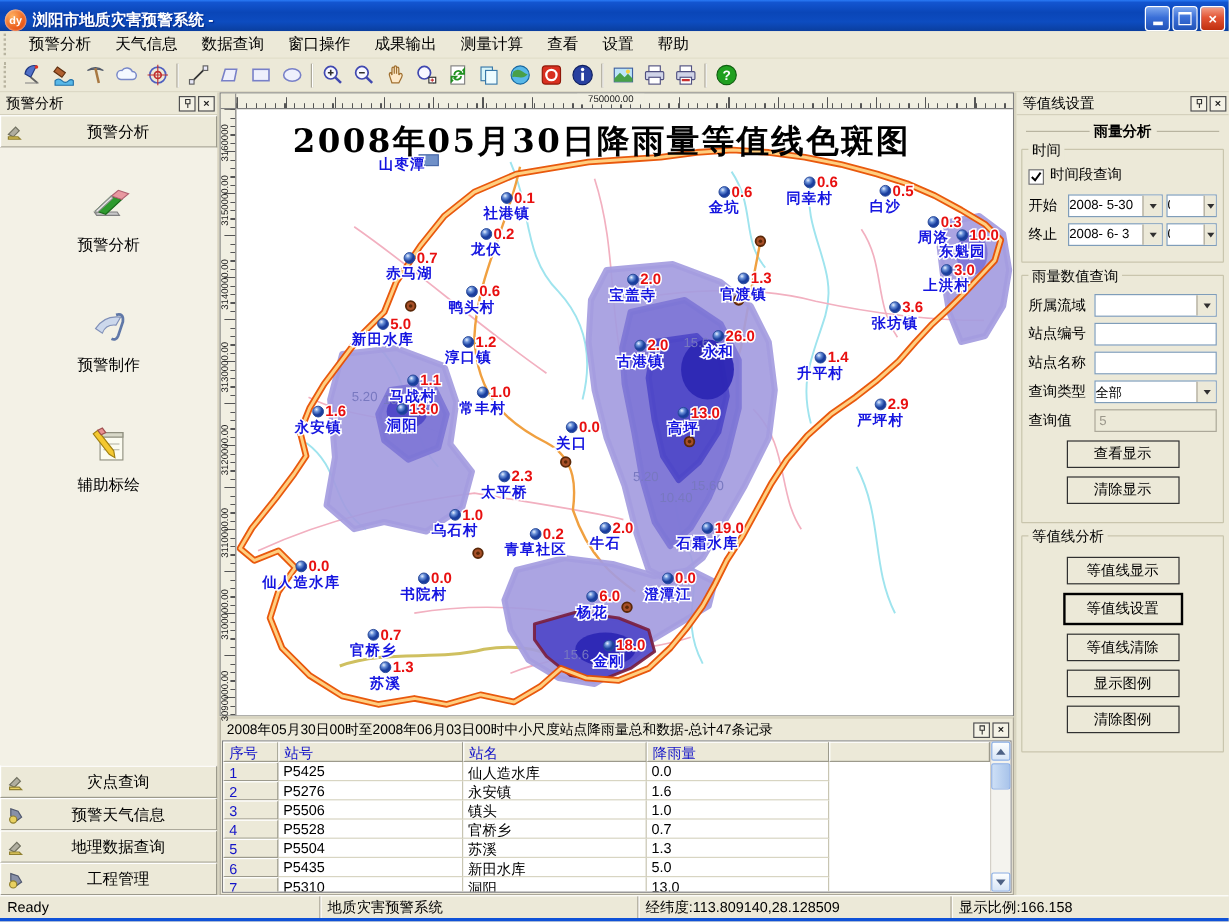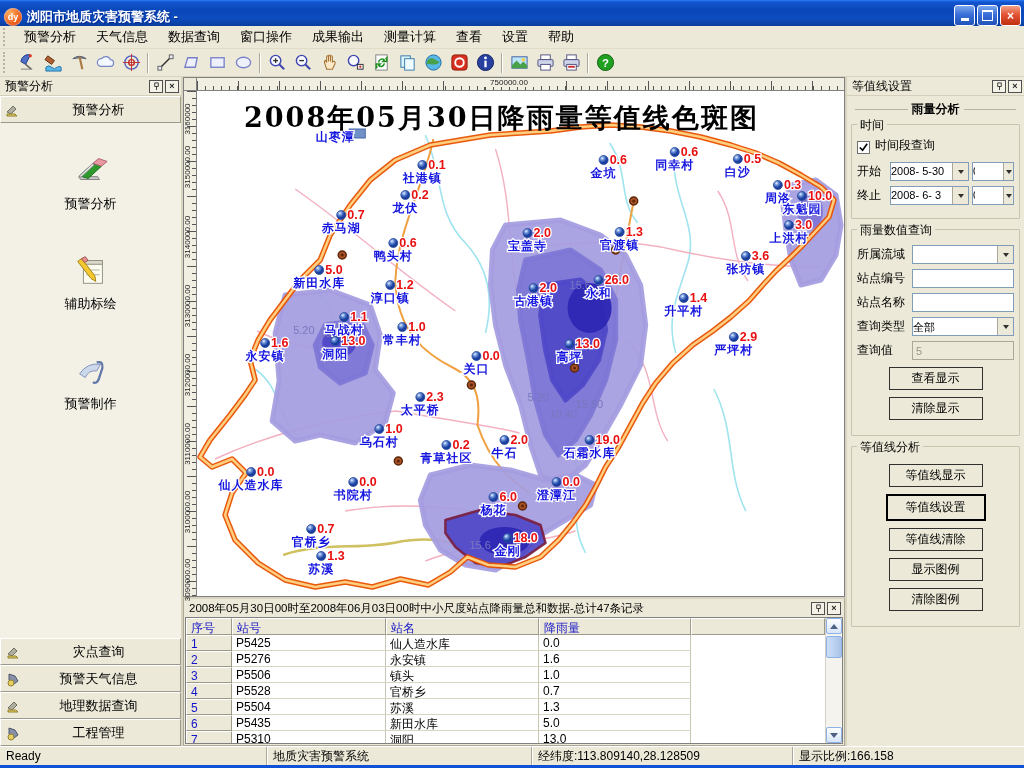--- a/index.html
+++ b/index.html
@@ -317,38 +317,38 @@
                 <path d="M8 26 L22 13 l9 3 -14 13Z" fill="#2e9a2e" stroke="#1a6a1a"></path>
                 <path d="M22 13 l6 -5 9 3 -6 5Z" fill="#e898a0" stroke="#b06070"></path>
                 <path d="M8 26 l14 -13 1 2 -14 13Z" fill="#e8e8e8" stroke="#909090"></path>
               </svg>
             </span>
             <span class="bi-label">预警分析</span>
           </div>
           <div class="big-item">
             <span>
               <svg width="38" height="38" viewBox="0 0 40 40">
+                <path d="M8 24 q8 -12 22 -10 l-4 7 q-9 -1 -12 7Z" fill="#ccd8ec" stroke="#8090b8"></path>
+                <path d="M26 12 q7 -2 6 6 l-4 12 q-2 5 -6 3" fill="none" stroke="#6078a8" stroke-width="2.4"></path>
+              </svg>
+            </span>
+            <span class="bi-label">预警制作</span>
+          </div>
+          <div class="big-item">
+            <span>
+              <svg width="38" height="38" viewBox="0 0 40 40">
                 <rect x="12" y="10" width="20" height="24" fill="#fbfbf0" stroke="#909080"></rect>
                 <path d="M12 10 h20 v4 h-20Z" fill="#d8d8c8" stroke="#909080"></path>
                 <line x1="15" y1="20" x2="29" y2="20" stroke="#b0b0a0"></line>
                 <line x1="15" y1="25" x2="29" y2="25" stroke="#b0b0a0"></line>
                 <path d="M10 8 L24 26 l1 6 -5 -3 -14 -18Z" fill="#f4c830" stroke="#a08010"></path>
                 <path d="M10 8 l4 -2 3 4 -4 2Z" fill="#e89090" stroke="#a05050"></path>
               </svg>
             </span>
             <span class="bi-label">辅助标绘</span>
-          </div>
-          <div class="big-item">
-            <span>
-              <svg width="38" height="38" viewBox="0 0 40 40">
-                <path d="M8 24 q8 -12 22 -10 l-4 7 q-9 -1 -12 7Z" fill="#ccd8ec" stroke="#8090b8"></path>
-                <path d="M26 12 q7 -2 6 6 l-4 12 q-2 5 -6 3" fill="none" stroke="#6078a8" stroke-width="2.4"></path>
-              </svg>
-            </span>
-            <span class="bi-label">预警制作</span>
           </div>
         </div>
       <div class="bottom-groups" id="bottom-groups">
           <div class="bgroup">
             <span>
               <svg width="16" height="16" viewBox="0 0 16 16">
                 <path d="M2 10 L8 4 L11 7 L6 12 Z" fill="#b0aea0" stroke="#707060"></path>
                 <path d="M2 12 h8 l2 2 H2 Z" fill="#e8d060" stroke="#908030"></path>
               </svg>
             </span>

